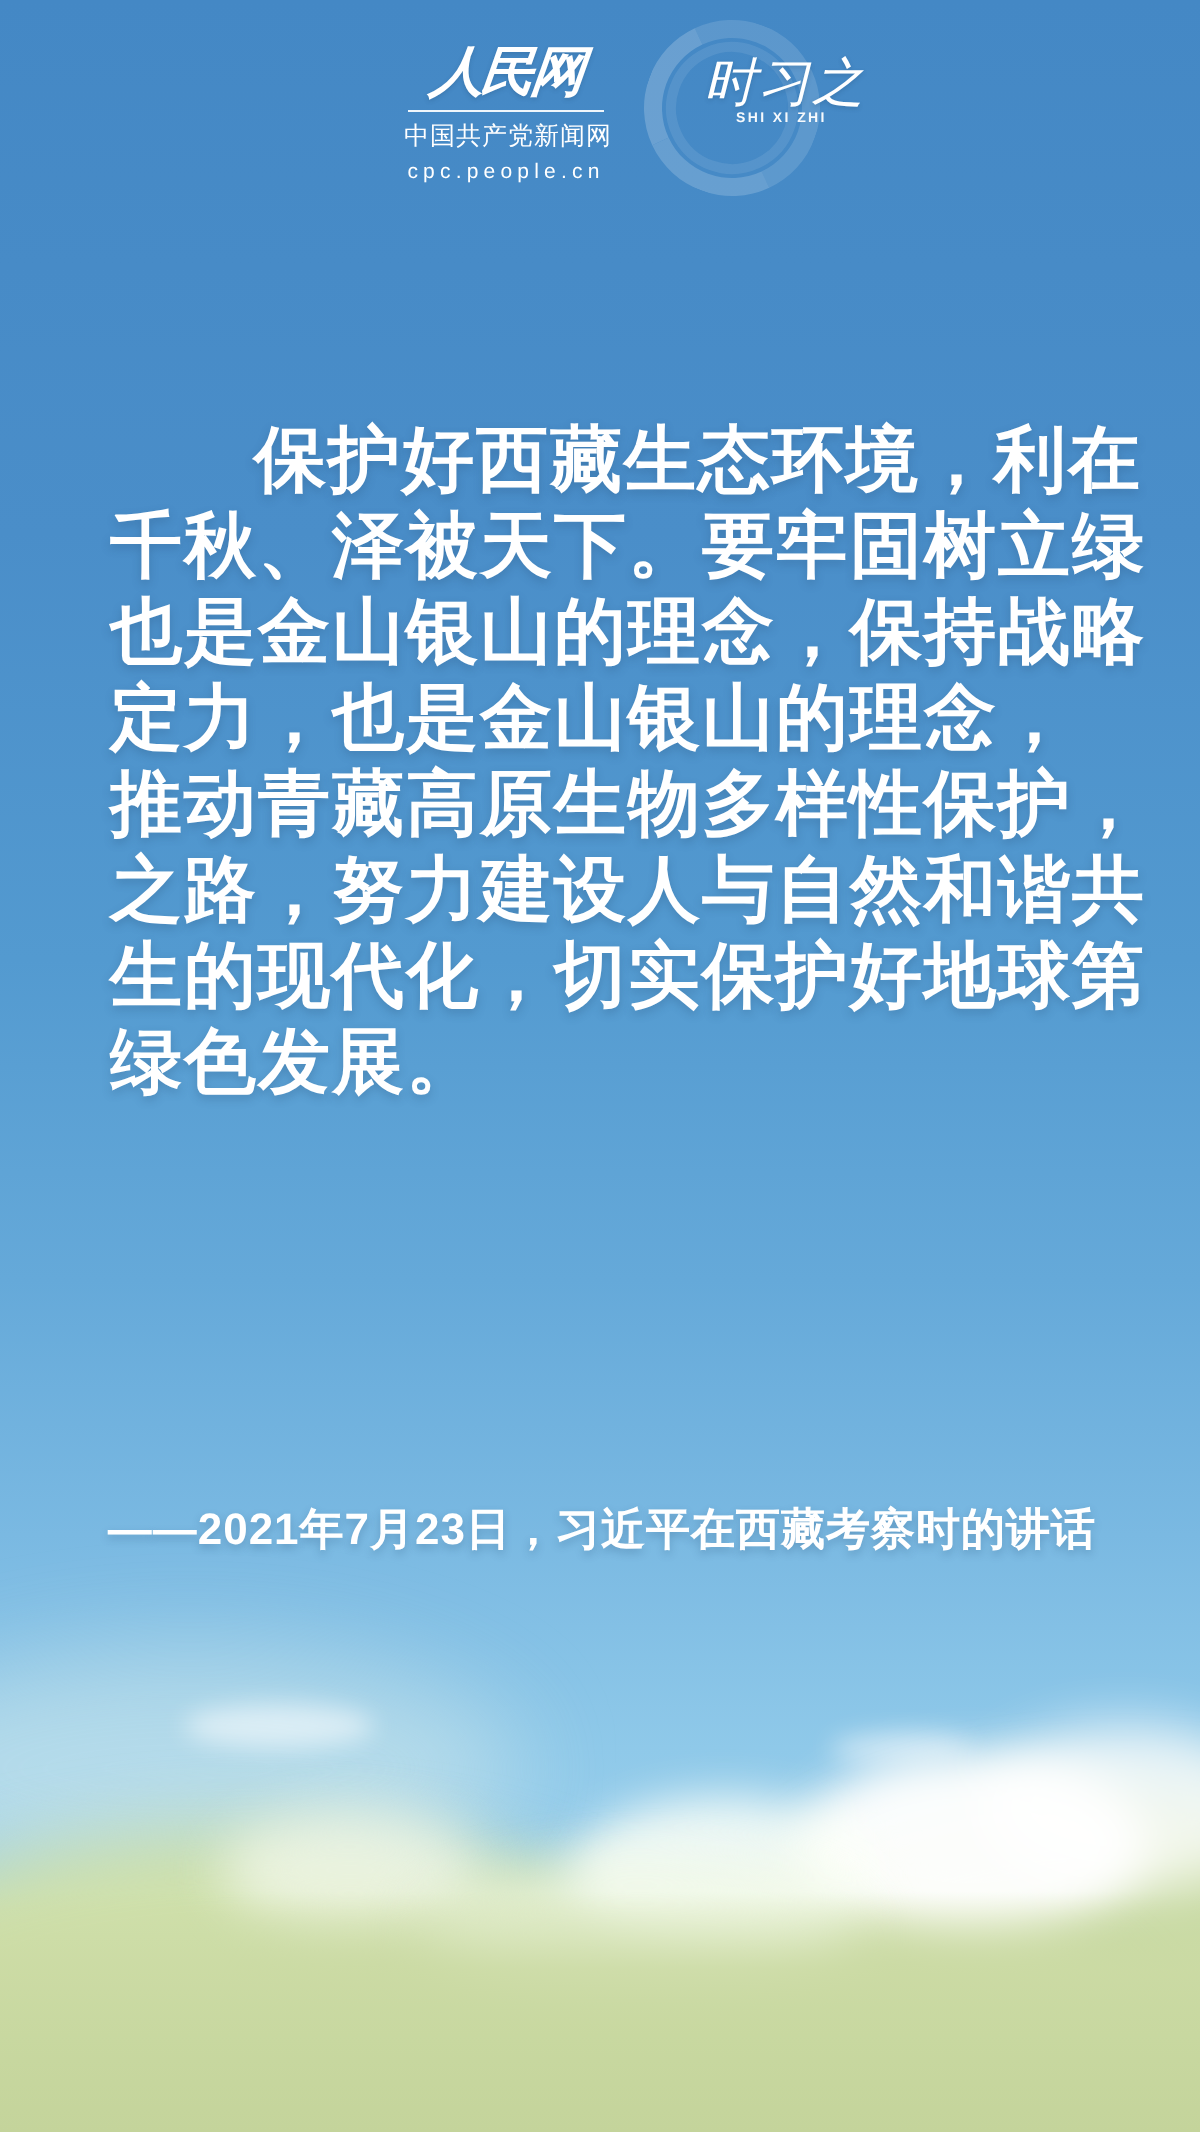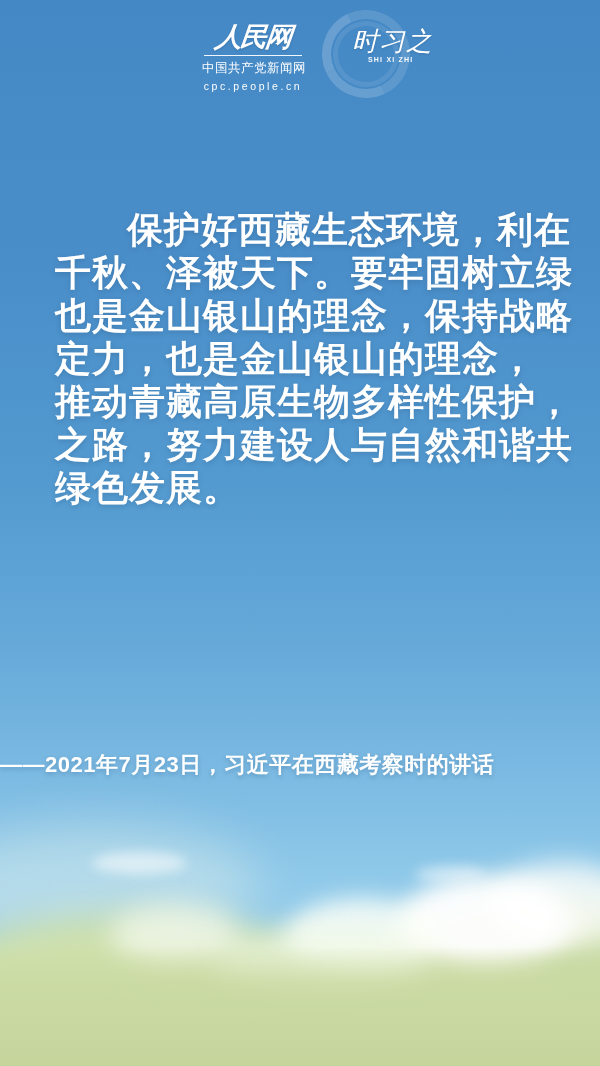--- a/index.html
+++ b/index.html
@@ -54,21 +54,21 @@
   .quote {
     position:absolute; top:208px; left:0; right:0; padding:0 55px; z-index:4;
     font-size:36px; line-height:43px; font-weight:700; letter-spacing:1px;
     text-shadow:0 2px 5px rgba(35,75,115,.28);
   }
   .quote-line { white-space:nowrap; }
   .quote-line:first-child { text-indent:2em; }
 
   .attribution {
     position:absolute; top:750px; left:0; right:52px; z-index:4;
-    text-align:left; font-size:22px; font-weight:700; letter-spacing:.5px;
+    text-align:right; font-size:22px; font-weight:700; letter-spacing:.5px;
     white-space:nowrap; text-shadow:0 2px 4px rgba(35,75,115,.28);
   }
 
   
   .scene { position:absolute; left:0; right:0; bottom:0; height:230px; z-index:1; }
   .blob { position:absolute; border-radius:50%; }
 
   .haze-left   { left:-70px;  top:-12px; width:330px; height:120px; background:rgba(232,243,236,.42); filter:blur(24px); }
   .wisp-1      { left:92px;   top:16px;  width:95px;  height:22px;  background:rgba(255,255,255,.55); filter:blur(6px); }
   .wisp-2      { left:415px;  top:30px;  width:70px;  height:16px;  background:rgba(255,255,255,.45); filter:blur(6px); }
@@ -111,20 +111,21 @@
 
   </div>
 
   <div class="quote">
       <div class="quote-line">保护好西藏生态环境，利在</div>
       <div class="quote-line">千秋、泽被天下。要牢固树立绿</div>
       <div class="quote-line">也是金山银山的理念，保持战略</div>
       <div class="quote-line">定力，也是金山银山的理念，</div>
       <div class="quote-line">推动青藏高原生物多样性保护，</div>
       <div class="quote-line">之路，努力建设人与自然和谐共</div>
+      <div class="quote-line">生的现代化，切实保护好地球第</div>
       <div class="quote-line">绿色发展。</div>
     </div>
 
   <div class="attribution">——2021年7月23日，习近平在西藏考察时的讲话</div>
 
   <div class="scene">
     <div class="blob haze-left"></div>
     <div class="blob wisp-1"></div>
     <div class="blob wisp-2"></div>
     <div class="blob hill-left"></div>

